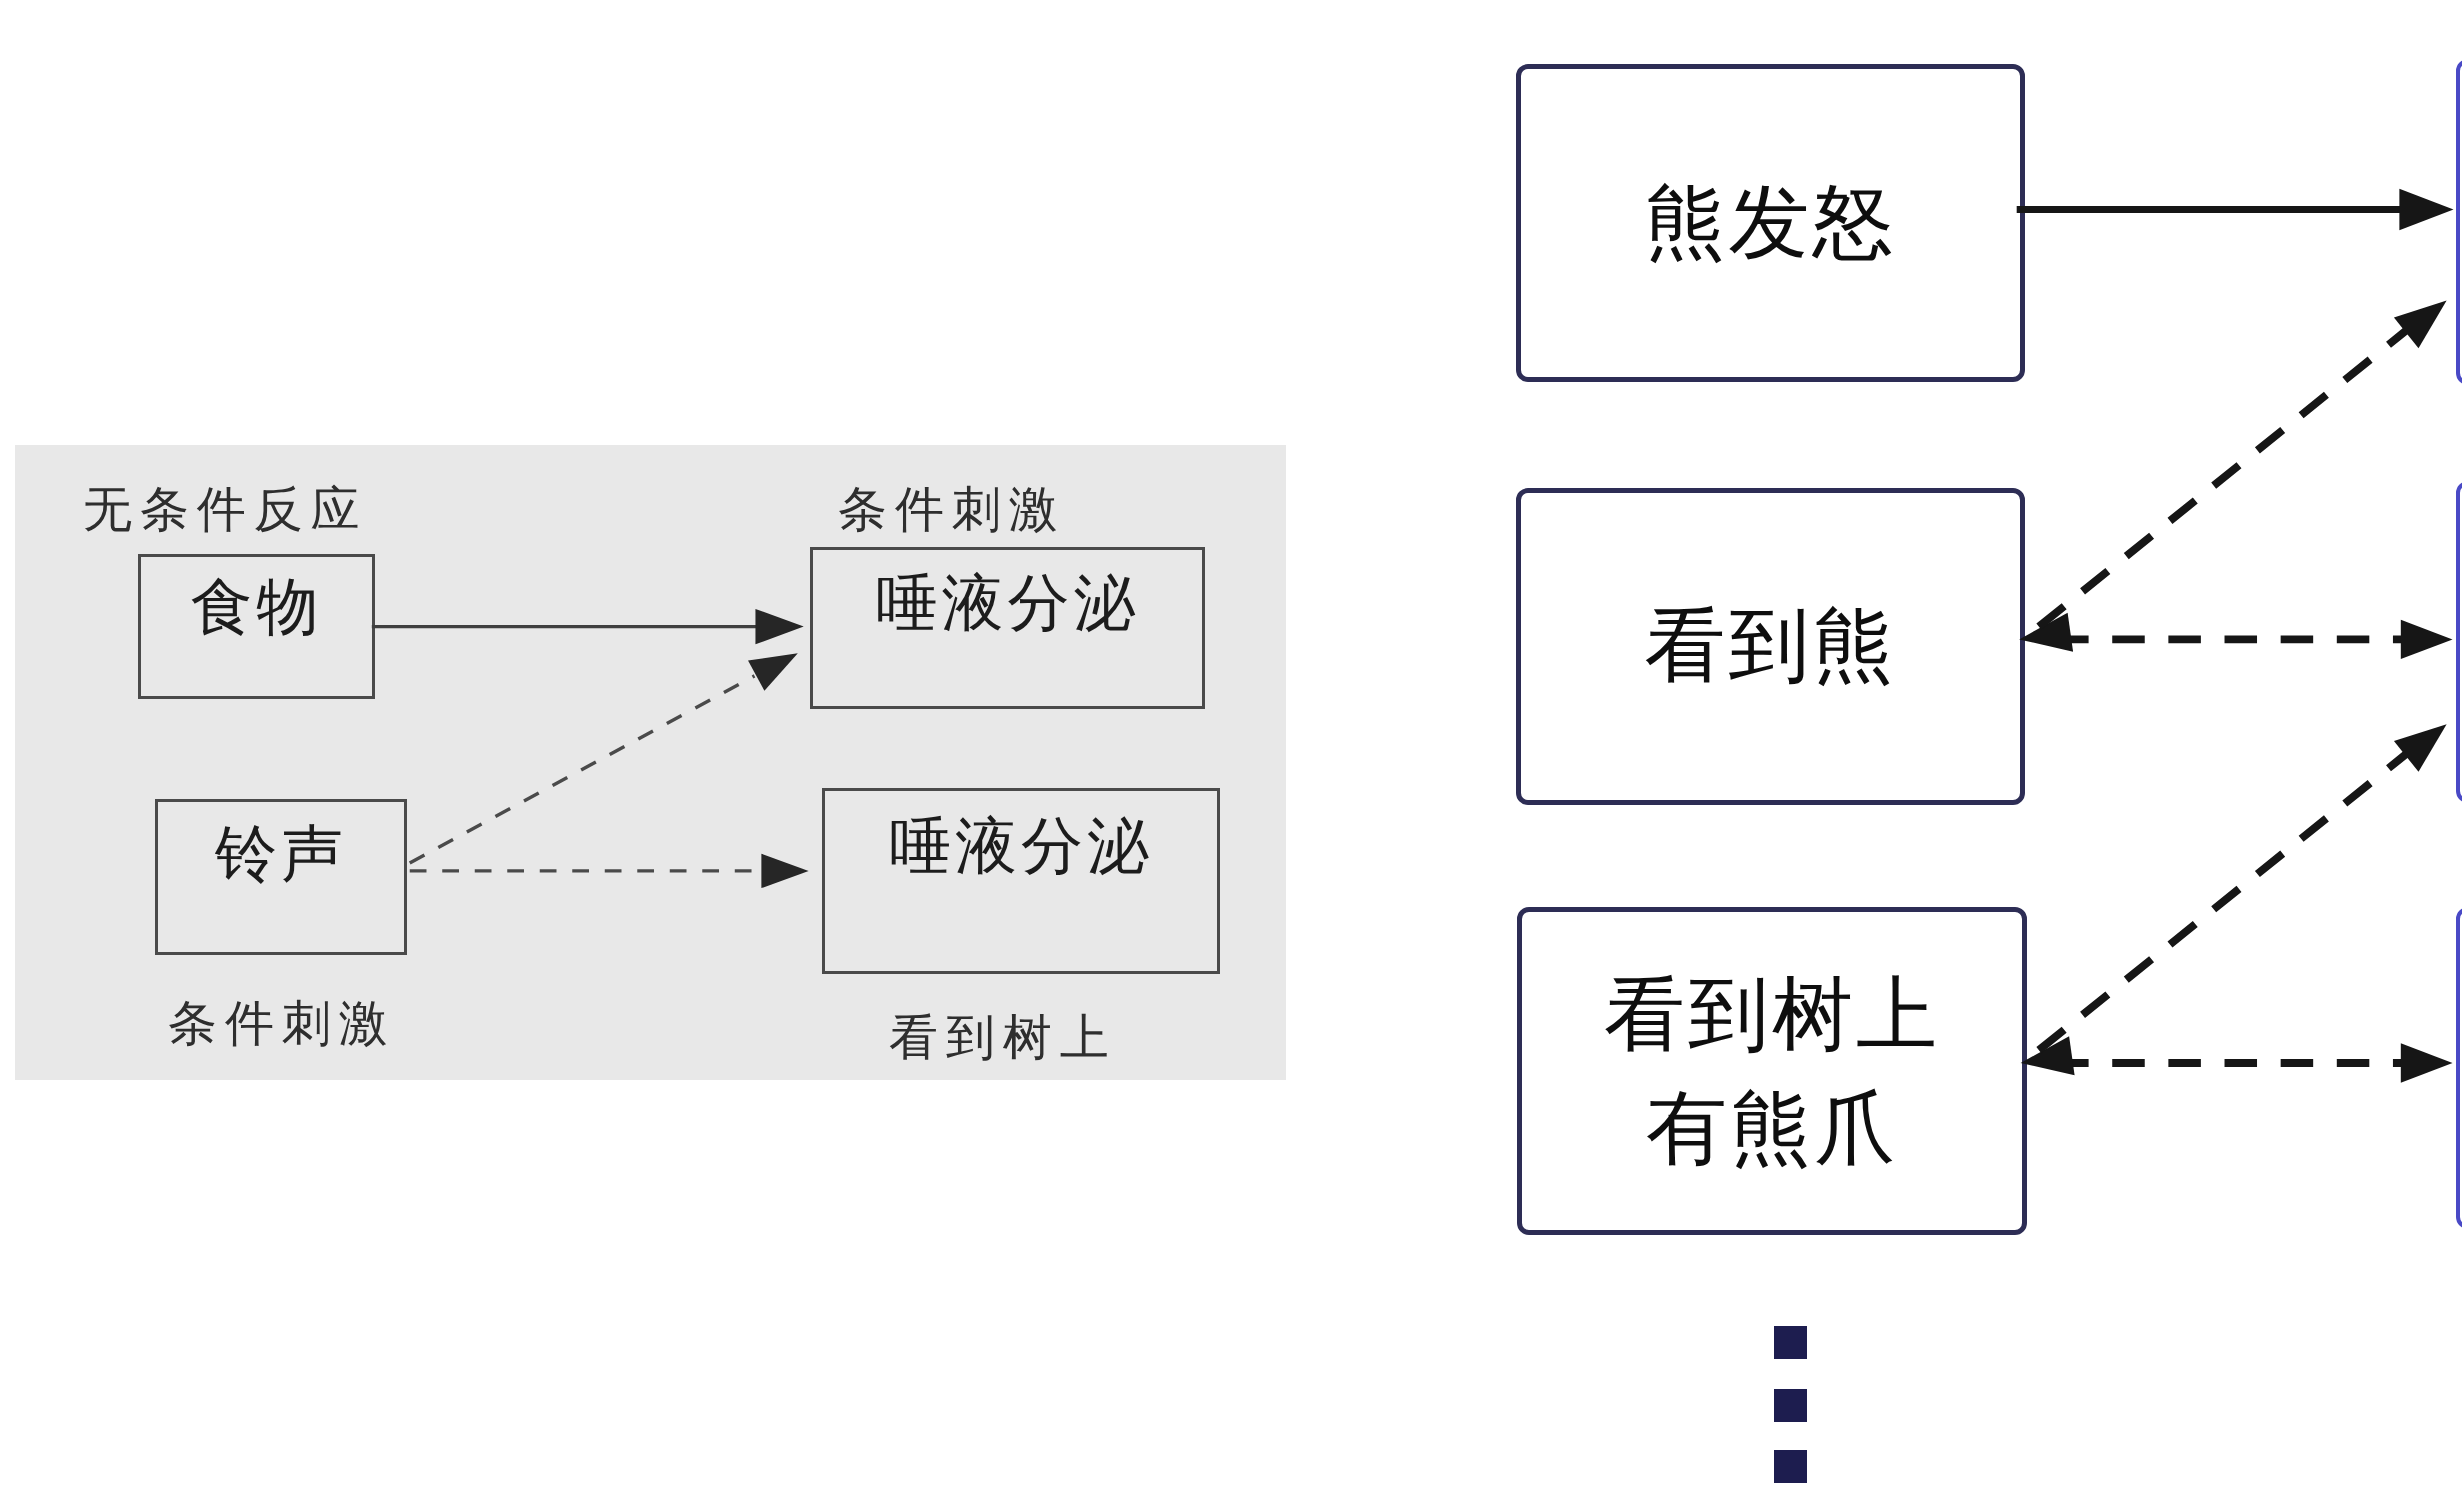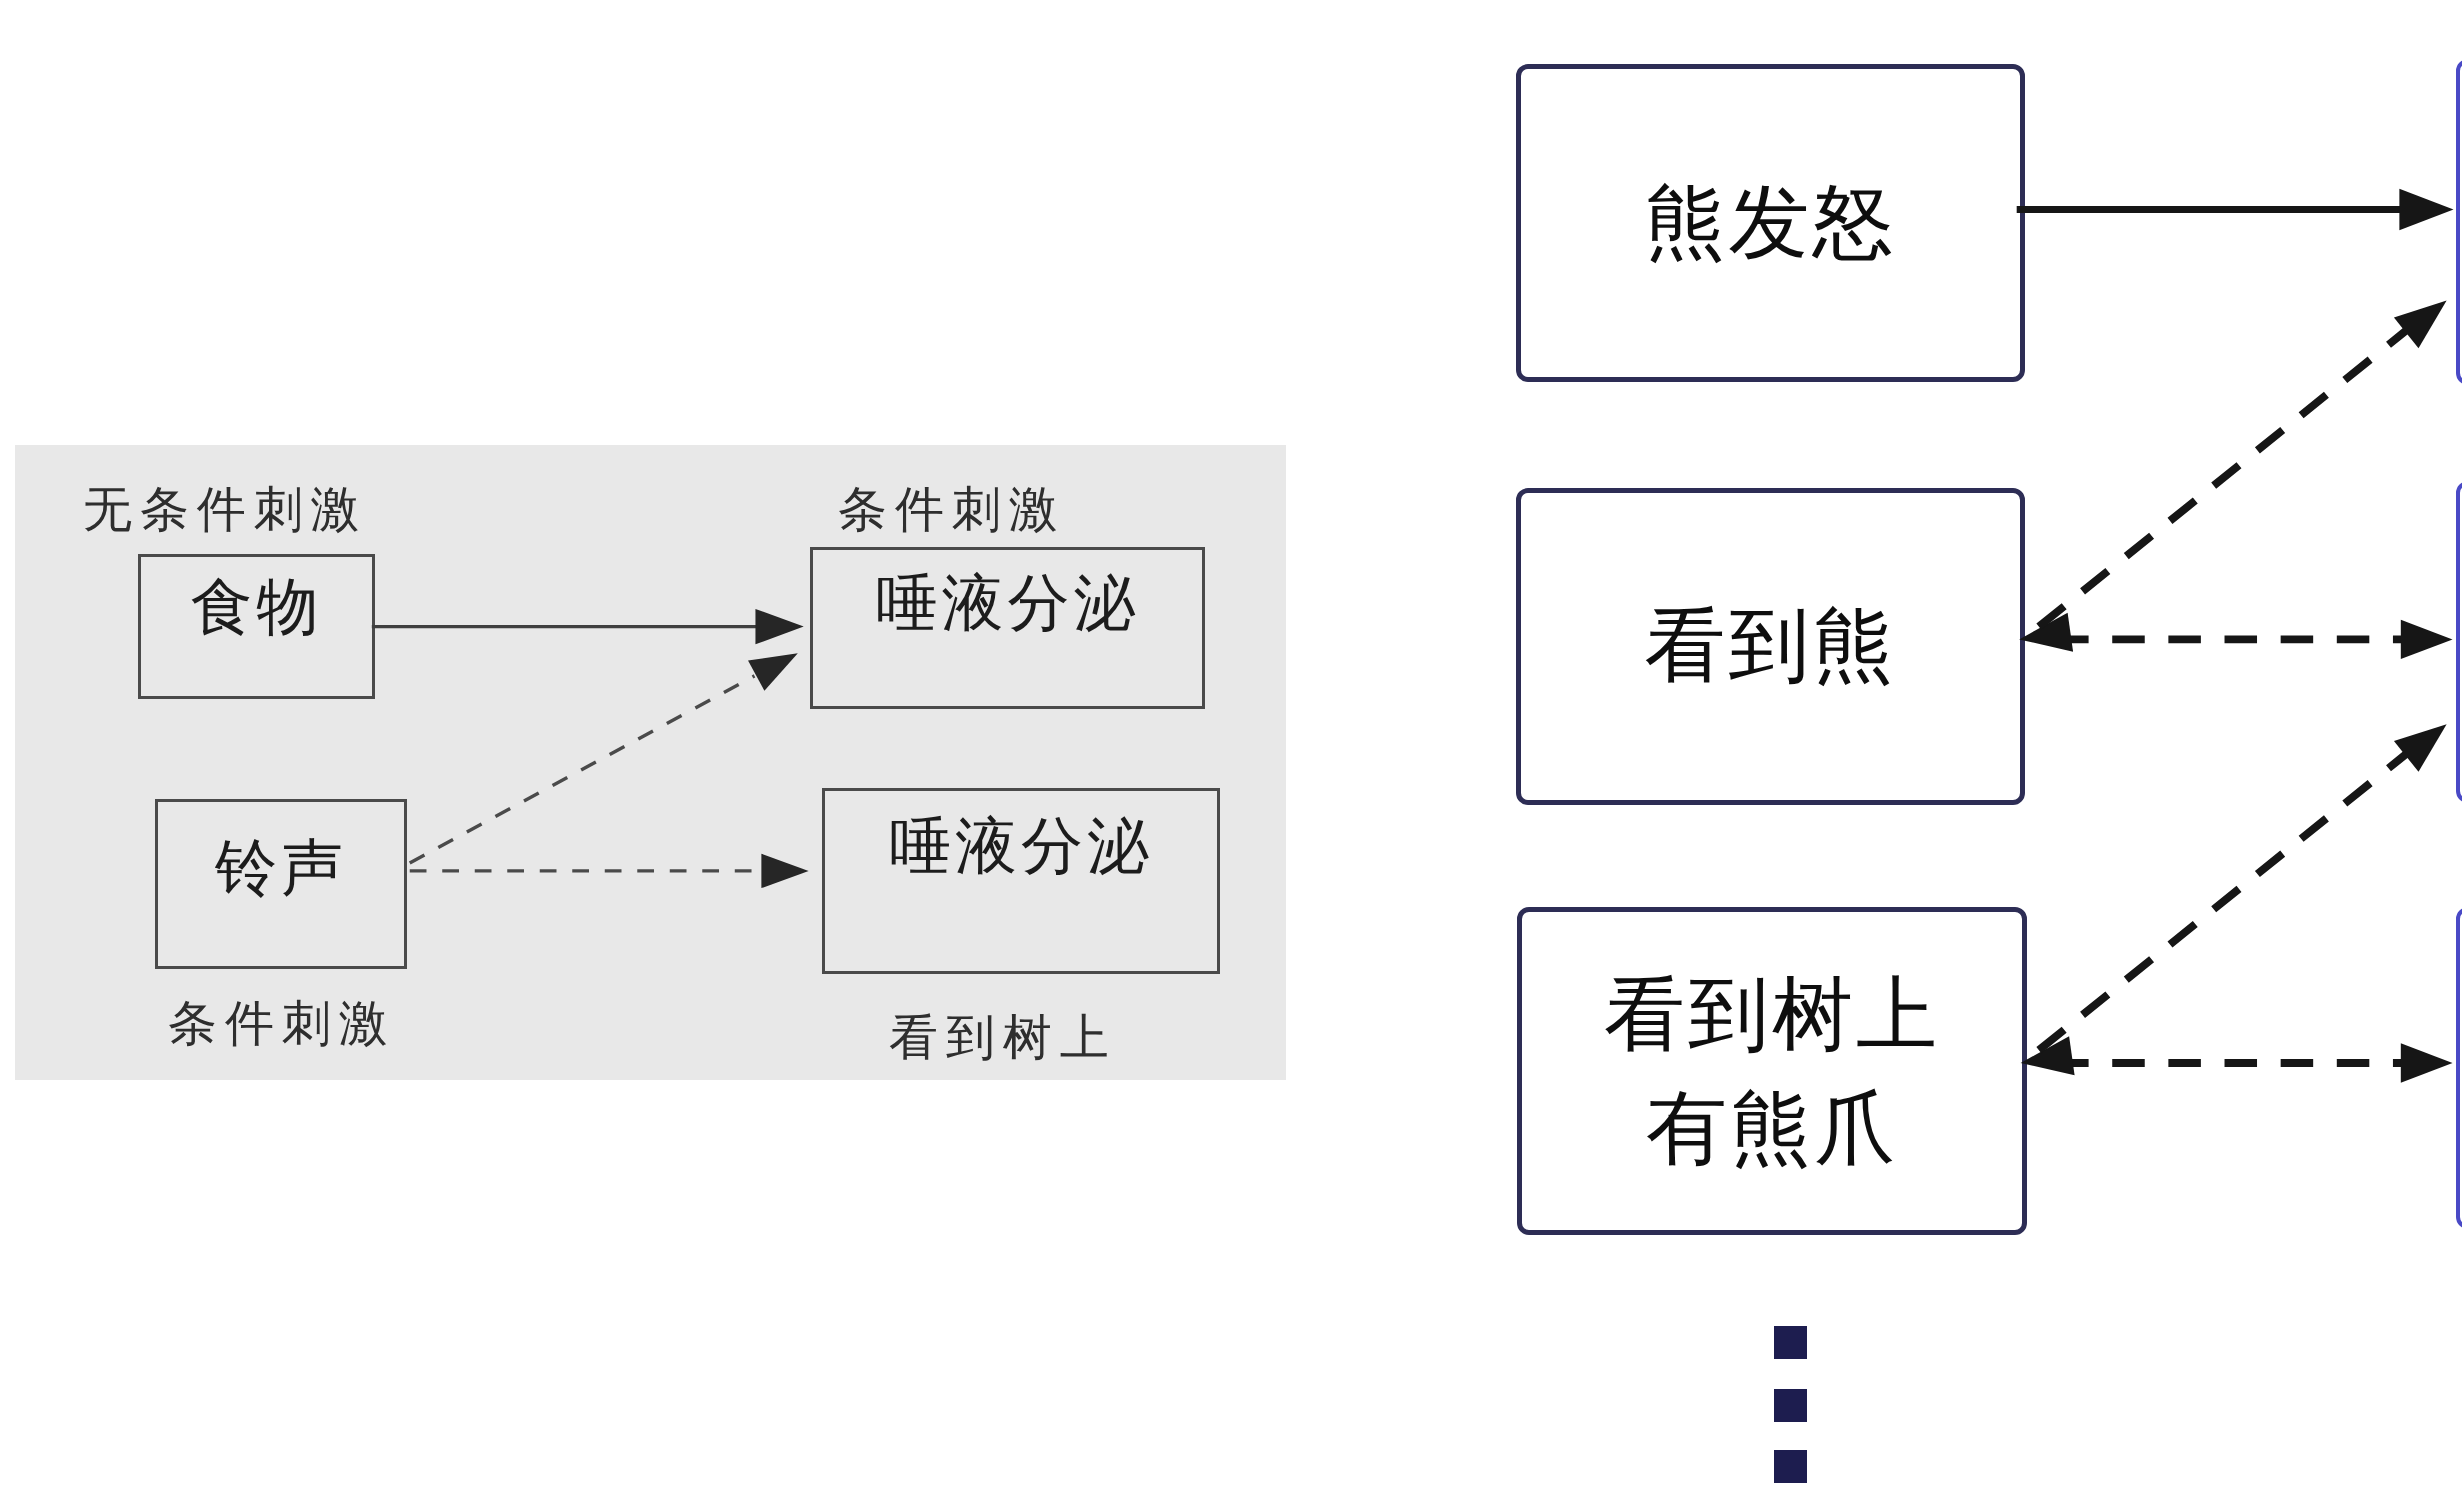--- a/index.html
+++ b/index.html
@@ -61,37 +61,37 @@
   }
   .dot-left  { width: 32.5px; height: 32.5px; background: #1d1d4f; }
 </style>
 </head>
 <body>
 
 <div class="canvas">
 
   <div class="pavlov-bg"></div>
 
-  <div class="pv-label" style="left:83px; top:477px;">无条件刺激</div>
+  <div class="pv-label" style="left:83px; top:477px;">无条件反应</div>
 
   <div class="pv-label" style="left:838px; top:477px;">条件刺激</div>
 
   <div class="pv-label" style="left:168px; top:991px;">条件刺激</div>
 
   <div class="pv-label" style="left:889px; top:1005px;">看到树上</div>
 
   <div class="pv-box" style="left:138px; top:554px; width:231px; height:131px; padding-top:7.9px;">
     <span>食物</span>
   </div>
 
   <div class="pv-box" style="left:810px; top:547px; width:389px; height:145px; padding-top:10.8px;">
     <span>唾液分泌</span>
   </div>
 
-  <div class="pv-box" style="left:155px; top:799px; width:246px; height:140px; padding-top:24px;">
+  <div class="pv-box" style="left:155px; top:799px; width:246px; height:140px; padding-top:10px;">
     <span>铃声</span>
   </div>
 
   <div class="pv-box" style="left:822px; top:788px; width:392px; height:167px; padding-top:12.8px;">
     <span>唾液分泌</span>
   </div>
 
   <div class="td-node td-state" style="left:1516px; top:64px; width:499px; height:308px;">
     <span>熊发怒</span>
   </div>

